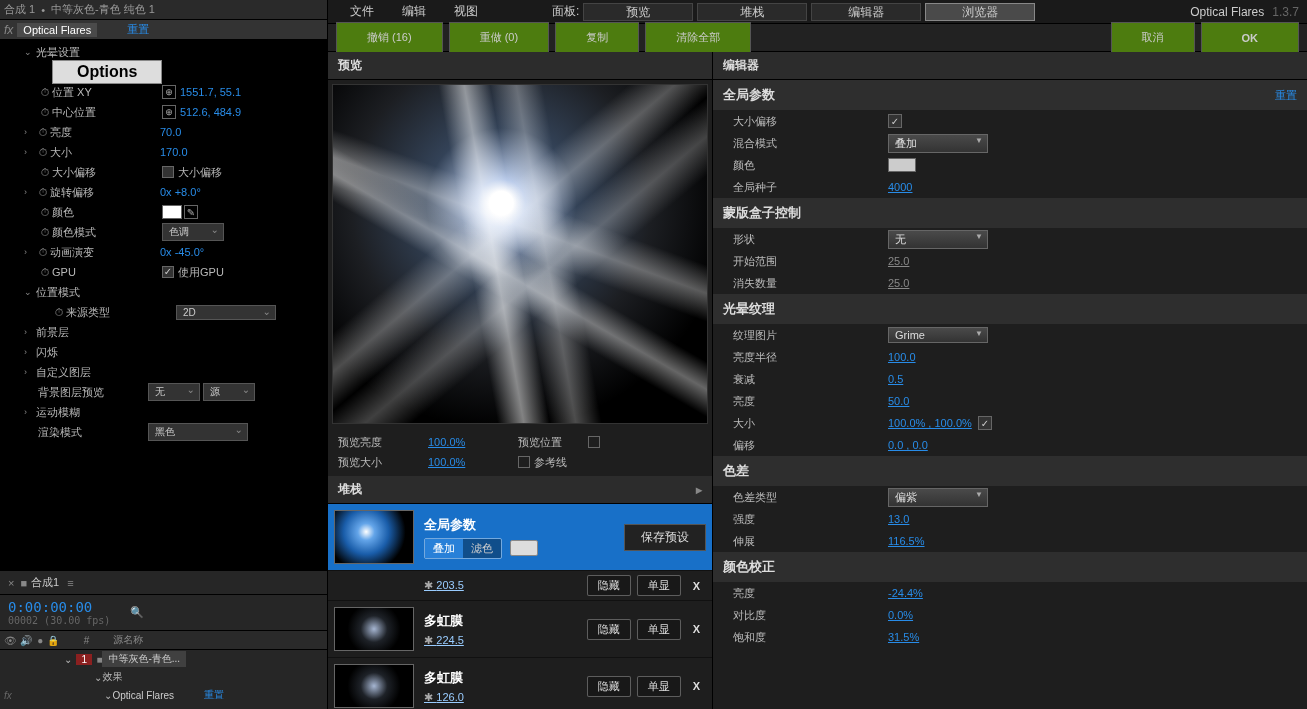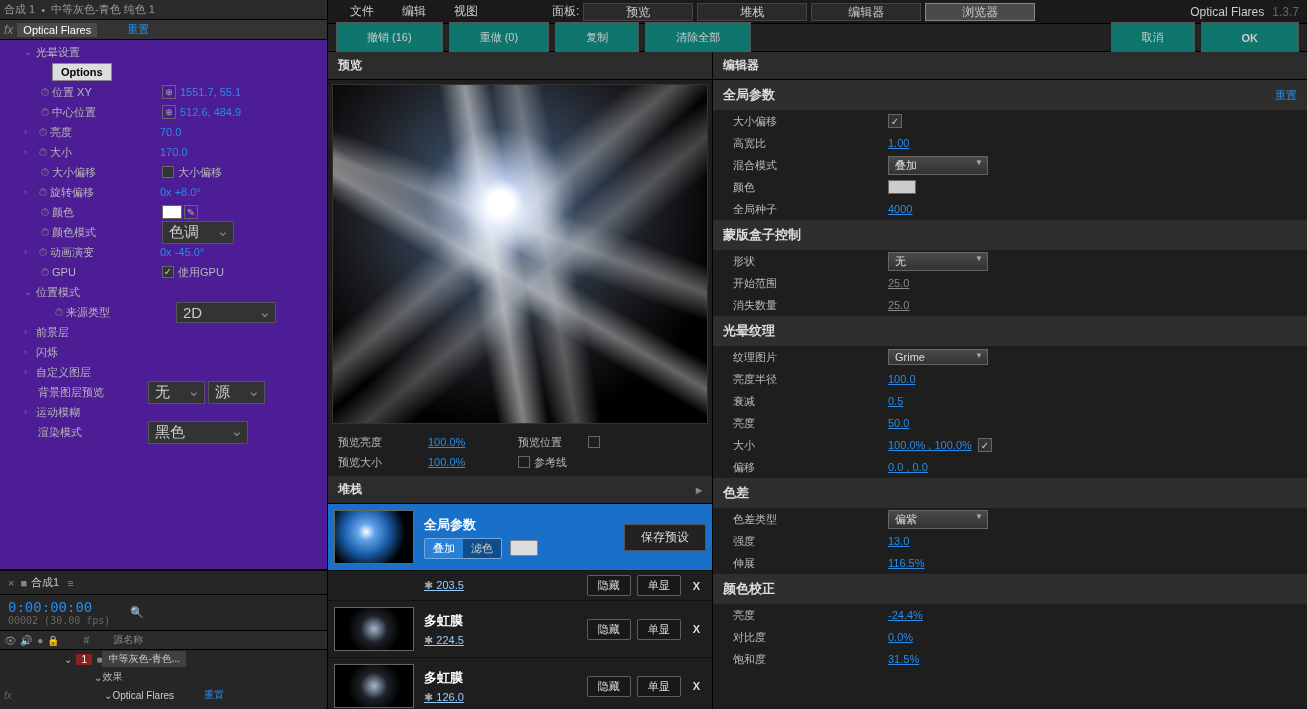--- a/index.html
+++ b/index.html
@@ -1,39 +1,39 @@
 <!DOCTYPE html>
 <html><head>
 <meta charset="utf-8">
 <style>
 * { margin: 0; padding: 0; box-sizing: border-box; font-family: "Microsoft YaHei", Arial, sans-serif; }
 body { background: #1e1e1e; color: #b8b8b8; font-size: 11px; width: 1307px; height: 709px; overflow: hidden; display: flex; }
-.left-panel { width: 328px; background: #4c1d95; border-right: 1px solid #000; display: flex; flex-direction: column; }
+.left-panel { width: 328px; background: #000000; border-right: 1px solid #000; display: flex; flex-direction: column; }
 .right-panel { flex: 1; display: flex; flex-direction: column; }
 .top-tabs { height: 20px; background: #2a2a2a; display: flex; align-items: center; padding: 0 4px; font-size: 11px; color: #999; border-bottom: 1px solid #000; }
 .top-tabs span { margin-right: 6px; }
 .fx-header { height: 20px; background: #333; display: flex; align-items: center; padding: 0 4px; border-bottom: 1px solid #000; }
 .fx-header .fx-icon { color: #888; margin-right: 4px; font-style: italic; font-size: 12px; }
 .fx-header .fx-name { background: #4a4a4a; color: #fff; padding: 1px 6px; font-size: 11px; }
 .fx-header .reset { color: #288ce8; margin-left: 30px; font-size: 11px; cursor: pointer; }
 .props { flex: 1; overflow-y: auto; padding: 2px 0; }
 .prop-row { display: flex; align-items: center; height: 20px; padding: 0 4px 0 10px; }
 .prop-row .indent1 { width: 14px; }
 .prop-row .indent2 { width: 28px; }
 .prop-row .indent3 { width: 42px; }
 .prop-row .expand { width: 12px; color: #888; cursor: pointer; font-size: 9px; }
 .prop-row .stopwatch { width: 14px; height: 14px; display: inline-flex; align-items: center; justify-content: center; color: #888; font-size: 11px; }
 .prop-row .label { flex: 0 0 110px; color: #b8b8b8; }
 .prop-row .value { color: #288ce8; cursor: pointer; }
 .prop-row .crosshair { width: 14px; height: 14px; border: 1px solid #666; display: inline-flex; align-items: center; justify-content: center; margin-right: 4px; font-size: 9px; color: #aaa; }
 .checkbox { width: 12px; height: 12px; border: 1px solid #666; background: #333; display: inline-block; margin-right: 4px; vertical-align: middle; }
 .checkbox.checked::after { content: "✓"; color: #ccc; font-size: 10px; display: block; text-align: center; line-height: 10px; }
-.dropdown { background: #333; border: 1px solid #555; color: #ccc; padding: 1px 34px 1px 6px; font-size: 15px; position: relative; min-width: 60px; display: inline-block; }
+.dropdown { background: #333; border: 1px solid #555; color: #ccc; padding: 1px 34px 1px 6px; font-size: 10px; position: relative; min-width: 60px; display: inline-block; }
 .dropdown::after { content: "⌄"; position: absolute; right: 4px; top: 0; color: #888; }
-.options-btn { background: #ddd; color: #000; padding: 2px 8px; border: 1px solid #888; font-weight: bold; font-size: 11px; cursor: pointer; }
+.options-btn { background: #ddd; color: #000; padding: 2px 24px; border: 1px solid #888; font-weight: bold; font-size: 16px; cursor: pointer; }
 .color-swatch { width: 20px; height: 14px; background: #fff; border: 1px solid #666; display: inline-block; vertical-align: middle; }
 .eyedropper { width: 14px; height: 14px; border: 1px solid #666; display: inline-flex; align-items: center; justify-content: center; margin-left: 2px; color: #aaa; font-size: 10px; }
 
 .bottom-timeline { height: 140px; background: #262626; border-top: 2px solid #000; }
 .comp-tab { height: 24px; display: flex; align-items: center; padding: 0 8px; border-bottom: 1px solid #000; }
 .comp-tab .close { margin-right: 6px; color: #888; }
 .comp-tab .name { color: #ccc; }
 .comp-tab .menu { margin-left: 8px; color: #888; }
 .timecode-row { display: flex; align-items: center; padding: 4px 8px; }
 .timecode { color: #288ce8; font-size: 14px; font-family: monospace; }
@@ -48,21 +48,21 @@
 
 .menu-bar { height: 24px; background: #1a1a1a; display: flex; align-items: center; padding: 0 8px; border-bottom: 1px solid #000; }
 .menu-bar .menu-item { padding: 0 14px; color: #ccc; cursor: pointer; font-size: 12px; }
 .menu-bar .panel-label { margin-left: 60px; color: #ccc; font-size: 12px; }
 .menu-bar .panel-btn { width: 110px; height: 18px; background: #2a2a2a; border: 1px solid #444; margin-left: 4px; text-align: center; line-height: 16px; color: #ccc; cursor: pointer; font-size: 12px; }
 .menu-bar .panel-btn.active { background: #4a4a4a; border-color: #888; }
 .menu-bar .brand { margin-left: auto; color: #ccc; font-size: 12px; }
 .menu-bar .version { color: #666; margin-left: 8px; font-size: 12px; }
 
 .toolbar { height: 28px; background: #222; display: flex; align-items: center; padding: 0 8px; gap: 6px; border-bottom: 1px solid #000; }
-.toolbar .btn { height: 31px; background: #0f766e; border: 1px solid #555; padding: 0 30px; color: #ccc; font-size: 11px; cursor: pointer; display: flex; align-items: center; }
+.toolbar .btn { height: 31px; background: #4d7c0f; border: 1px solid #555; padding: 0 30px; color: #ccc; font-size: 11px; cursor: pointer; display: flex; align-items: center; }
 .toolbar .spacer { flex: 1; }
 .toolbar .btn.ok { font-weight: bold; padding: 0 40px; text-align: center; }
 
 .main-area { flex: 1; display: flex; overflow: hidden; }
 .preview-col { width: 385px; display: flex; flex-direction: column; border-right: 1px solid #000; }
 .editor-col { flex: 1; display: flex; flex-direction: column; overflow: hidden; }
 
 .panel-header { height: 28px; background: #2c2c2c; display: flex; align-items: center; padding: 0 10px; font-size: 12px; font-weight: bold; color: #ddd; border-bottom: 1px solid #000; }
 .panel-header .arrow { margin-left: auto; color: #888; cursor: pointer; }
 
@@ -389,24 +389,20 @@
       <div class="editor-content">
         <div class="section-header">
             <span>全局参数</span>
             <span class="reset-link">重置</span>
           </div>
         <div class="ed-row">
             <span class="ed-label">大小偏移</span>
             <span class="ed-check">✓</span>
           </div>
         <div class="ed-row">
-            <span class="ed-label">高宽比</span>
-            <span class="ed-val">1.00</span>
-          </div>
-        <div class="ed-row">
             <span class="ed-label">混合模式</span>
             <span class="ed-dropdown">叠加</span>
           </div>
         <div class="ed-row">
             <span class="ed-label">颜色</span>
             <span class="ed-swatch"></span>
           </div>
         <div class="ed-row">
             <span class="ed-label">全局种子</span>
             <span class="ed-val">4000</span>

